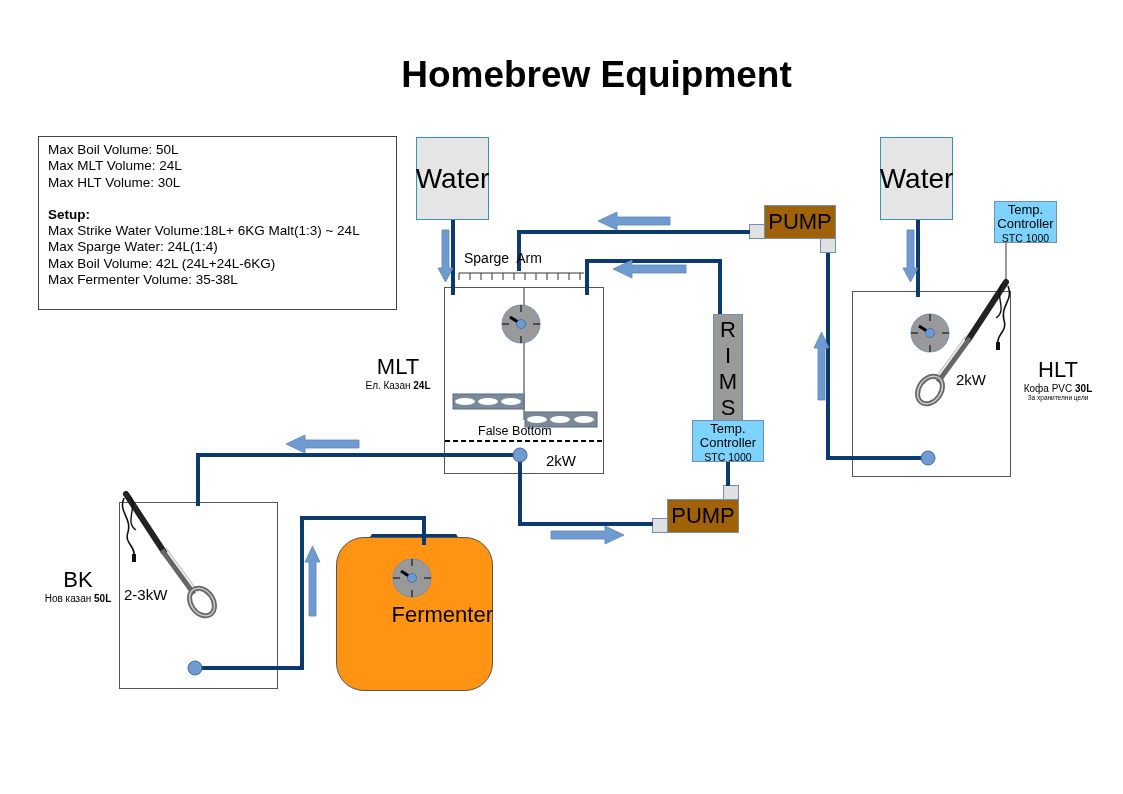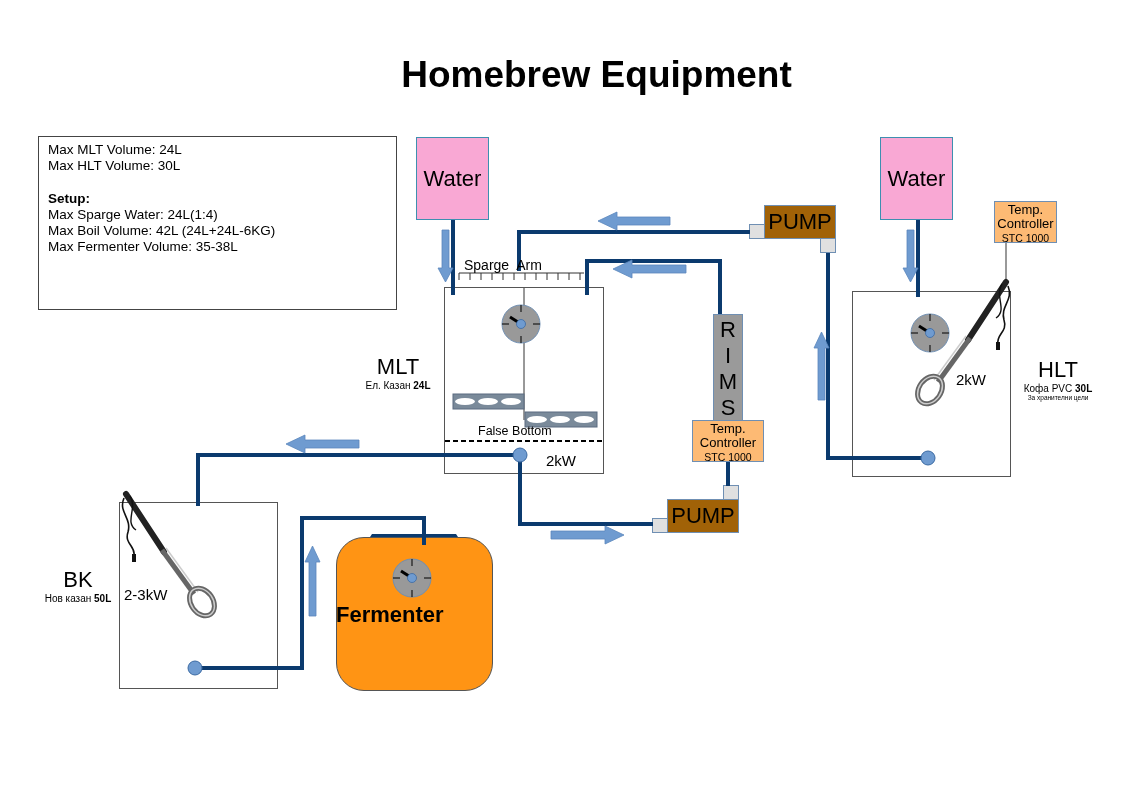--- a/index.html
+++ b/index.html
@@ -2,43 +2,45 @@
 <html><head>
 <meta charset="utf-8">
 <style>
   html, body { margin:0; padding:0; background:#ffffff; }
   body { width:1123px; height:794px; position:relative; overflow:hidden; font-family:"Liberation Sans", sans-serif; color:#000; }
   .abs { position:absolute; }
   .title { left:0; width:1123px; top:54px; text-align:center; font-weight:bold; font-size:37px; padding-left:70px; box-sizing:border-box; }
   .info { left:38px; top:136px; width:359px; height:174px; border:1px solid #444; box-sizing:border-box; padding:5px 9px; font-size:13.5px; line-height:16.3px; background:#fff; }
   .info .h { font-weight:bold; }
   .info .gap { height:16px; }
-  .water { background:#f9a8d4; border:1px solid #3e8fb0; box-sizing:border-box; display:flex; align-items:center; justify-content:center; font-size:22px; }
+  .water { background:#e5e5e5; border:1px solid #3e8fb0; box-sizing:border-box; display:flex; align-items:center; justify-content:center; font-size:28px; }
   .vessel { border:1.5px solid #555; box-sizing:border-box; background:#fff; }
-  .ctrl { background:#fdba74; border:1px solid #6f8fb3; box-sizing:border-box; text-align:center; font-size:13px; line-height:14px; }
+  .ctrl { background:#7dd3fc; border:1px solid #6f8fb3; box-sizing:border-box; text-align:center; font-size:13px; line-height:14px; }
   .ctrl .small { font-size:10.5px; }
   .pump { background:#a16207; border:1px solid #6f8fb3; box-sizing:border-box; font-size:22px; text-align:center; line-height:32px; }
   .port { background:#e0e0e0; border:1px solid #6f8fb3; box-sizing:border-box; }
   .rims { background:#9a9a9a; border:1px solid #6f8fb3; box-sizing:border-box; display:flex; flex-direction:column; align-items:center; justify-content:space-around; font-size:22px; padding:2px 0; }
   .fermenter { background:#ff9414; border:1.5px solid #555; border-radius:28px; box-sizing:border-box; }
   .lbl-big { font-size:22px; text-align:center; }
   .lbl-sm { font-size:10px; text-align:center; white-space:nowrap; }
   .lbl-xs { font-size:6.5px; text-align:center; white-space:nowrap; }
   svg.overlay { position:absolute; left:0; top:0; }
 </style>
 </head>
 <body>
 
 <div class="abs title">Homebrew Equipment</div>
 
 <div class="abs info">
+  <div>Max Boil Volume: 50L</div>
   <div>Max MLT Volume: 24L</div>
   <div>Max HLT Volume: 30L</div>
   <div class="gap"></div>
   <div class="h">Setup:</div>
+  <div>Max Strike Water Volume:18L+ 6KG Malt(1:3) ~ 24L</div>
   <div>Max Sparge Water: 24L(1:4)</div>
   <div>Max Boil Volume: 42L (24L+24L-6KG)</div>
   <div>Max Fermenter Volume: 35-38L</div>
 </div>
 
 <div class="abs water" style="left:416px;top:137px;width:73px;height:83px;">Water</div>
 <div class="abs water" style="left:880px;top:137px;width:73px;height:83px;">Water</div>
 
 <div class="abs vessel" style="left:444px;top:287px;width:160px;height:187px;"></div>
 <div class="abs vessel" style="left:852px;top:291px;width:159px;height:186px;"></div>
@@ -157,26 +159,26 @@
   <line x1="1006" y1="243" x2="1006" y2="282" stroke="#555" stroke-width="1.2"></line>
 
   <g transform="translate(1006,282) scale(-1,1)">
       <use href="#heater"></use>
     </g>
   <g transform="translate(126,494)">
       <use href="#heater"></use>
     </g>
 </svg>
 
-<div class="abs" style="left:464px;top:257px;font-size:14px;white-space:pre;">Sparge  Arm</div>
+<div class="abs" style="left:464px;top:250px;font-size:14px;white-space:pre;">Sparge  Arm</div>
 <div class="abs" style="left:478px;top:424px;font-size:12.5px;">False Bottom</div>
 <div class="abs" style="left:546px;top:452px;font-size:15px;">2kW</div>
 <div class="abs" style="left:956px;top:371px;font-size:15px;">2kW</div>
 <div class="abs" style="left:124px;top:586px;font-size:15px;">2-3kW</div>
-<div class="abs" style="left:336px;top:602px;width:157px;font-size:22px;text-align:left;font-weight:bold;">Fermenter</div>
+<div class="abs" style="left:336px;top:602px;width:157px;font-size:22px;text-align:right;">Fermenter</div>
 
 <div class="abs" style="left:356px;top:354px;width:84px;">
   <div class="lbl-big">MLT</div>
   <div class="lbl-sm"><span>Ел. Казан </span><b>24L</b></div>
 </div>
 <div class="abs" style="left:1016px;top:357px;width:84px;">
   <div class="lbl-big">HLT</div>
   <div class="lbl-sm"><span>Кофа PVC </span><b>30L</b></div>
   <div class="lbl-xs">За хранителни цели</div>
 </div>

